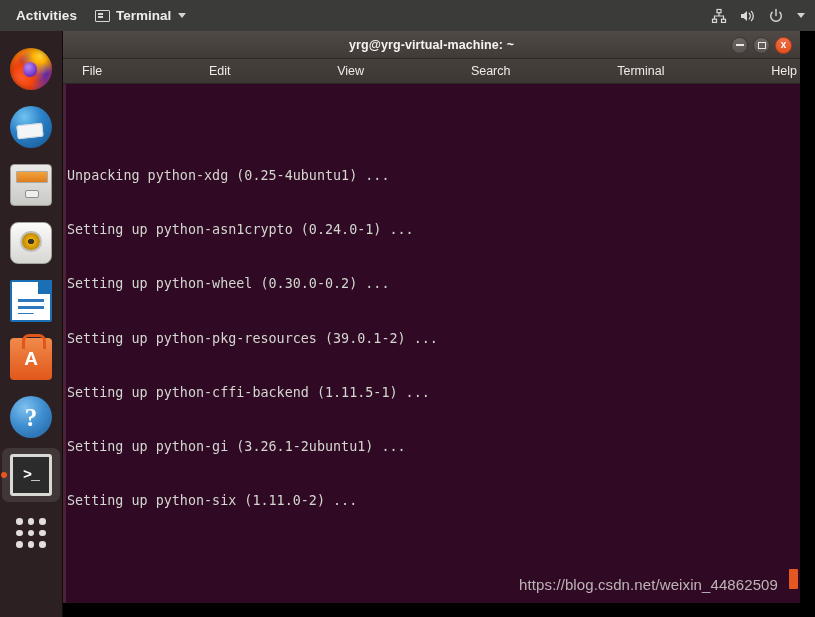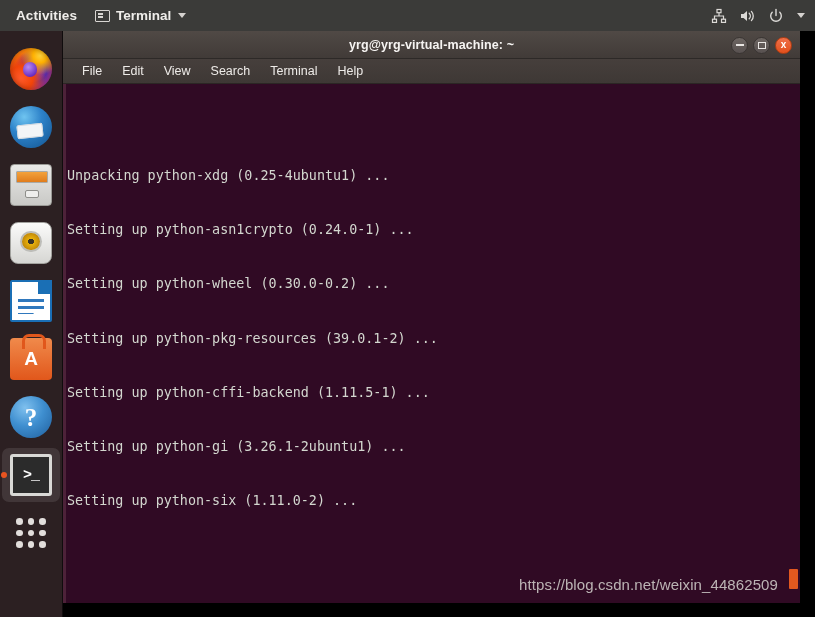--- a/index.html
+++ b/index.html
@@ -389,23 +389,24 @@
     border: 1.5px solid #e9e6e3;
     display: block;
   }
 
   #term-menubar {
     height: 25px;
     background: linear-gradient(180deg, #463f3c 0%, #3e3835 100%);
     display: flex;
     align-items: center;
     padding-left: 16px;
-    gap: 14px;
+    gap: 26px;
     flex: 0 0 25px;
     border-bottom: 1px solid #2b2624;
+    justify-content: space-between;
   }
   .menu-item {
     color: #eeebe8;
     font-size: 12.5px;
     padding: 2px 3px;
     white-space: nowrap;
   }
 
   #term-body {
     position: relative;

